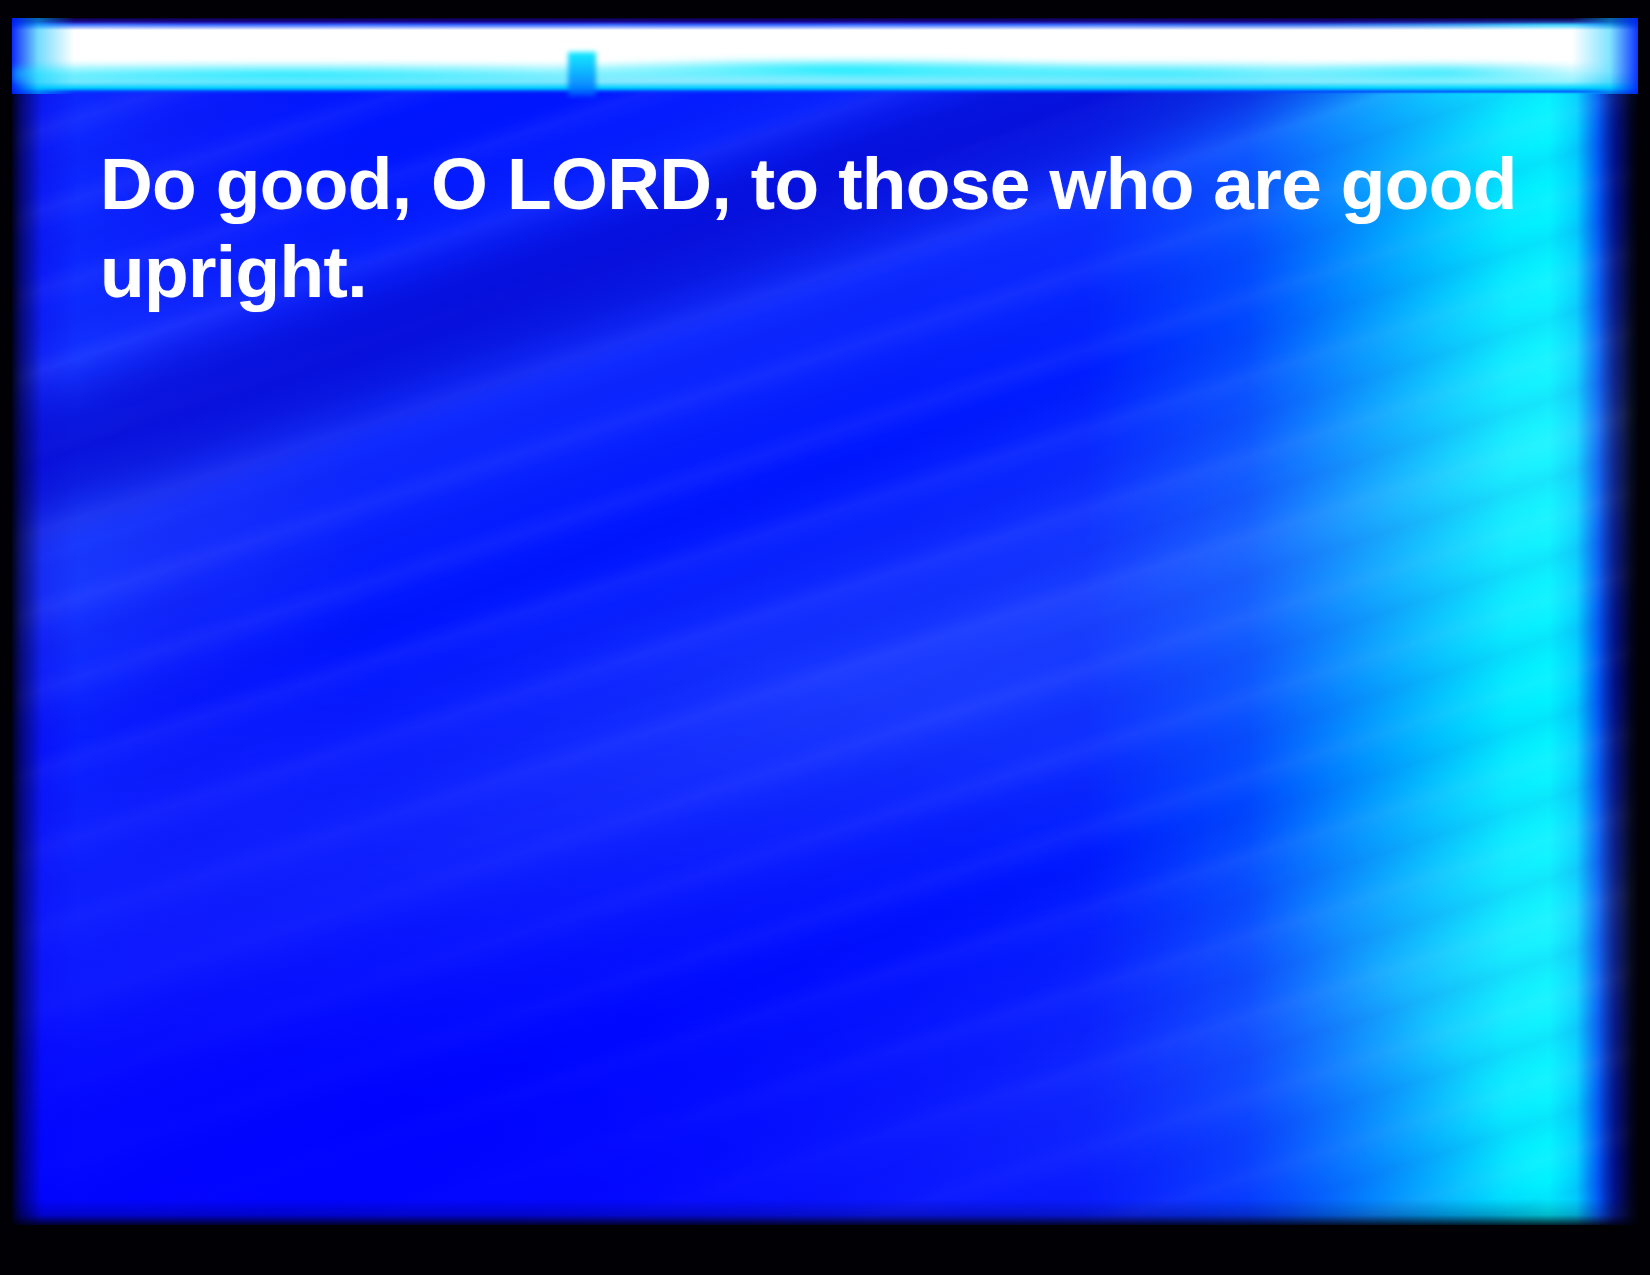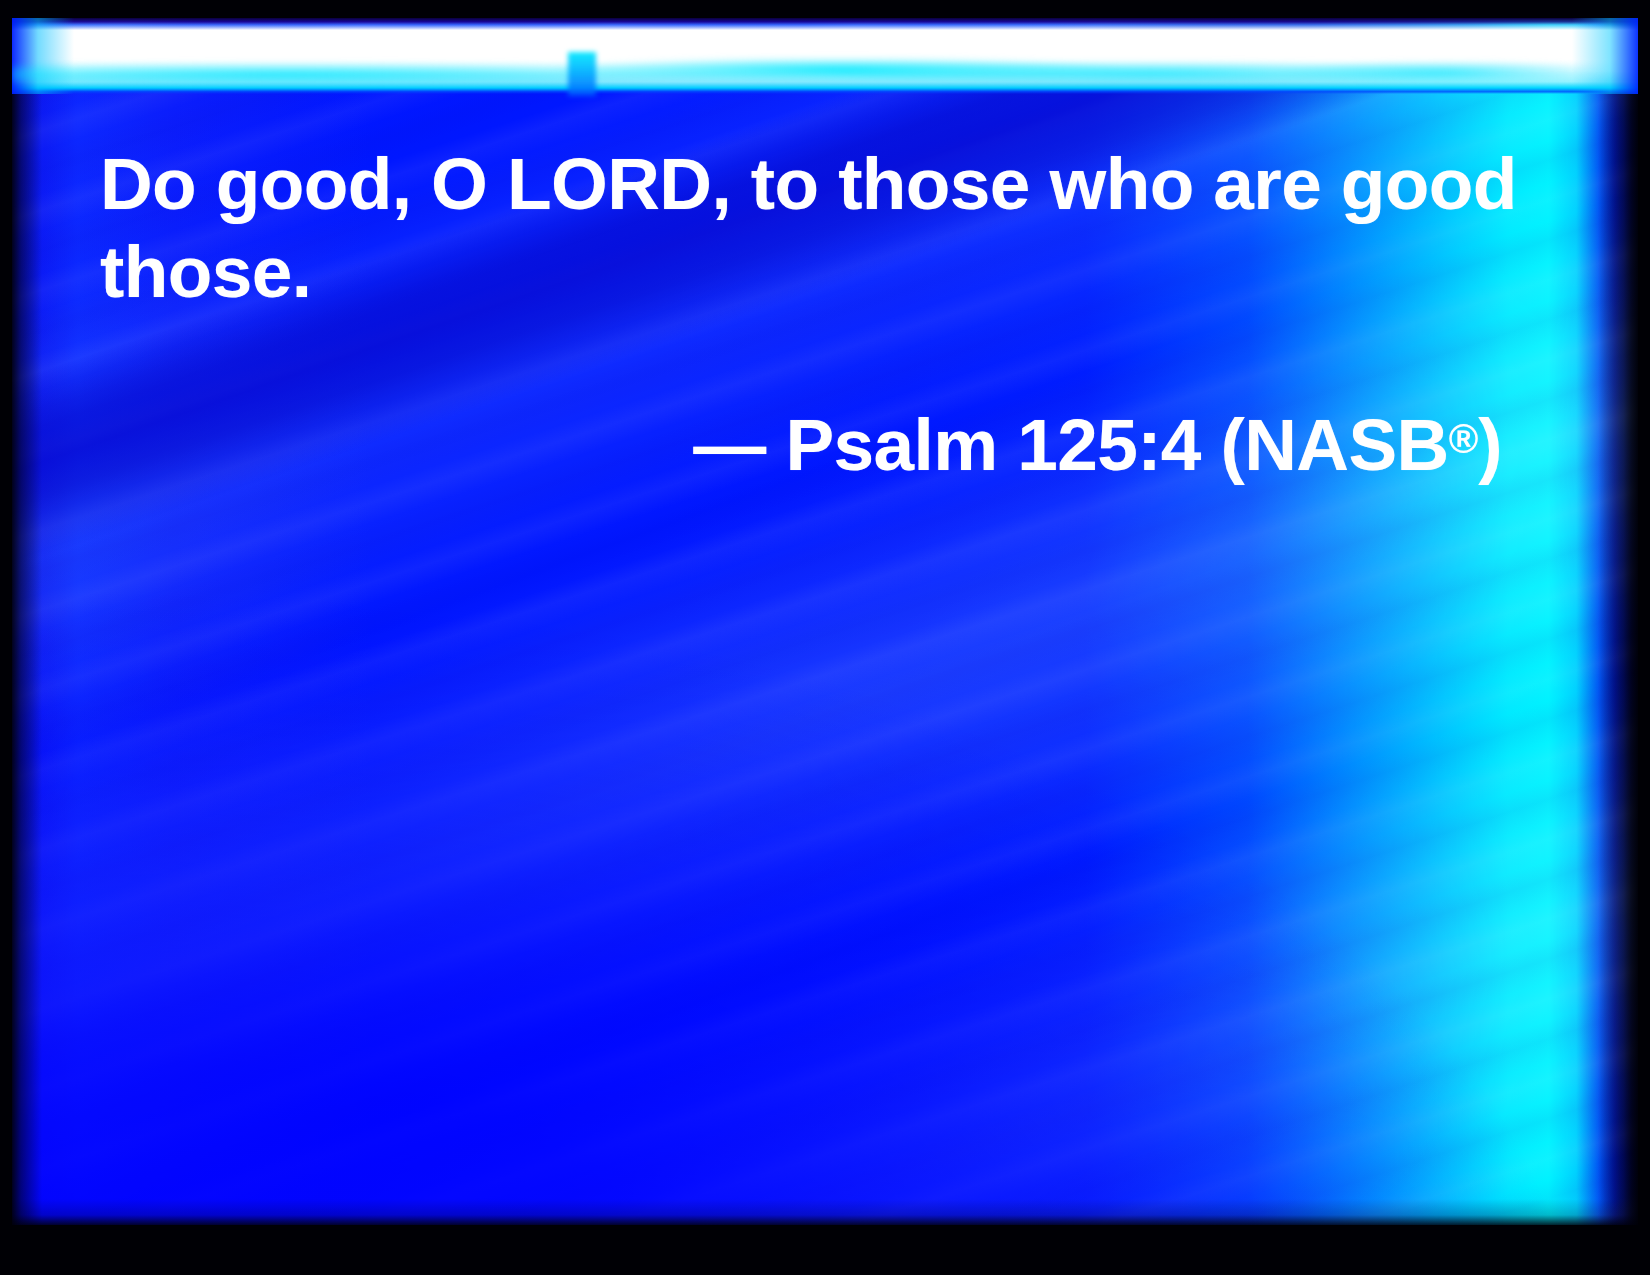--- a/index.html
+++ b/index.html
@@ -232,19 +232,18 @@
     <div class="bg-darkstreak"></div>
     <div class="bg-bottomleft"></div>
     <div class="bg-vignette"></div>
 
     <div class="top-band"></div>
     <div class="top-wisps"></div>
     <div class="top-notch"></div>
 
     <div id="verse-block">
       <div class="verse-line">Do good, O LORD, to those who are good</div>
-      <div class="verse-line">those.</div>
+      <div class="verse-line">upright.</div>
     </div>
 
-    <div id="attribution"><span>—</span><span>&nbsp;</span><span>Psalm 125:4</span><span>&nbsp;</span><span>(NASB</span><span class="reg">®</span><span>)</span></div>
 
   </div>
 </div>
 
 </body></html>

